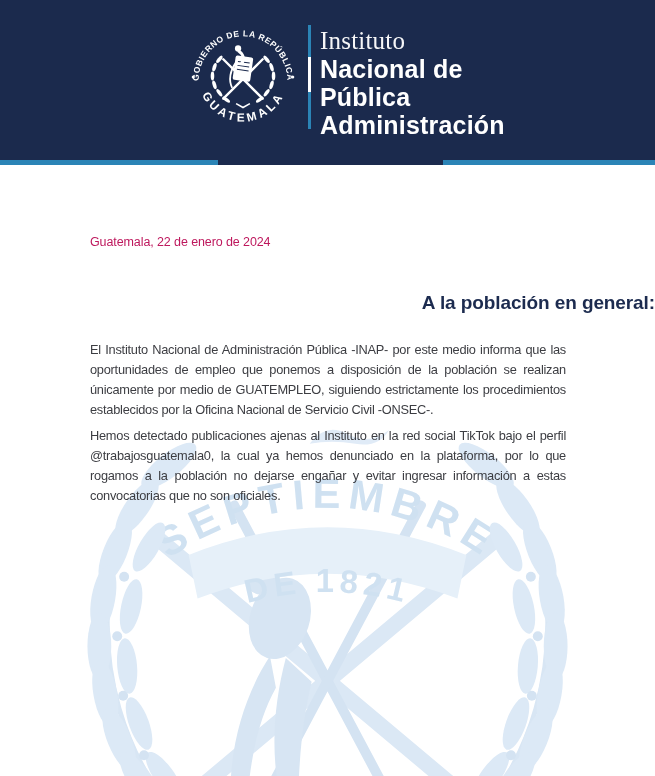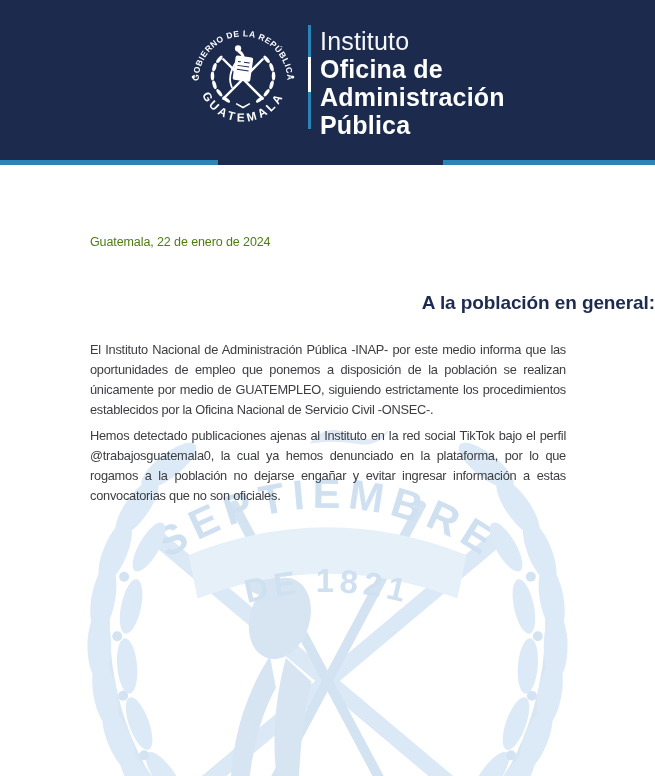--- a/index.html
+++ b/index.html
@@ -12,35 +12,35 @@
   .seal{position:absolute;left:179px;top:13px;width:128px;height:128px;}
   .seal svg{width:100%;height:100%;display:block;}
   .seal-arc-top{font-family:"Liberation Sans",sans-serif;font-size:8.6px;font-weight:600;letter-spacing:0.6px;fill:#ffffff;}
   .seal-arc-bottom{font-family:"Liberation Sans",sans-serif;font-size:12px;font-weight:700;letter-spacing:3.2px;fill:#ffffff;}
   .divider{
     position:absolute;left:308px;top:25px;width:3px;height:104px;
     background:linear-gradient(to bottom,#2b84b6 0%,#2b84b6 31%,#ffffff 31%,#ffffff 64%,#2b84b6 64%,#2b84b6 100%);
   }
   .institute{position:absolute;left:320px;top:27px;color:#ffffff;}
   .institute .line{font-size:25px;line-height:28px;letter-spacing:0.2px;font-weight:700;}
-  .institute .line.thin{font-weight:400;opacity:0.96;}
+  .institute .line.thin{font-weight:400;opacity:0.96;font-family:Liberation Serif, serif;}
   
   .accent-strip{position:absolute;left:0;top:160px;width:655px;height:5px;display:flex;}
   .accent-strip .seg{display:block;height:100%;}
   .seg-left{width:218px;background:#2b84b6;}
   .seg-mid{width:225px;background:#1b2a4d;}
   .seg-right{width:212px;background:#2b84b6;}
   
   .watermark{position:absolute;left:20px;top:346px;width:615px;height:640px;z-index:0;pointer-events:none;}
   .watermark svg{width:100%;height:100%;display:block;}
   .wm-text1{font-family:"Liberation Sans",sans-serif;font-size:42px;font-weight:700;letter-spacing:7px;fill:#cfe1f1;}
   .wm-text2{font-family:"Liberation Sans",sans-serif;font-size:33px;font-weight:700;letter-spacing:5px;fill:#cfe1f1;}
   
   .doc{position:absolute;left:0;top:165px;width:655px;height:611px;z-index:1;}
-  .date{position:absolute;left:90px;top:70px;margin:0;font-size:12.5px;color:#4d7c0f;letter-spacing:-0.1px;}
+  .date{position:absolute;left:90px;top:70px;margin:0;font-size:12.5px;color:#be185d;letter-spacing:-0.1px;}
   .title{position:absolute;left:0;top:127px;width:100%;margin:0;text-align:right;
          font-size:19px;font-weight:700;color:#1c2b4f;letter-spacing:-0.1px;}
   .paras{position:absolute;left:90px;top:175px;width:476px;}
   .para{margin:0 0 6px 0;font-size:12.8px;line-height:20px;letter-spacing:-0.25px;
         color:#3c3d42;text-align:justify;}
 </style>
 </head>
 <body>
 
 <div class="page">
@@ -99,23 +99,23 @@
           </g>
           <path d="M 58,92 L 65,96 L 72,92" stroke="#ffffff" stroke-width="1.6" fill="none"></path>
         </g>
       </svg>
     </div>
 
     <div class="divider"></div>
 
     <div class="institute">
       <div class="line thin">Instituto</div>
-      <div class="line">Oficina de</div>
+      <div class="line">Nacional de</div>
+      <div class="line">Pública</div>
       <div class="line">Administración</div>
-      <div class="line">Pública</div>
     </div>
   </header>
 
   <div class="accent-strip">
     <span class="seg seg-left"></span>
     <span class="seg seg-mid"></span>
     <span class="seg seg-right"></span>
   </div>
 
   <div class="watermark">

